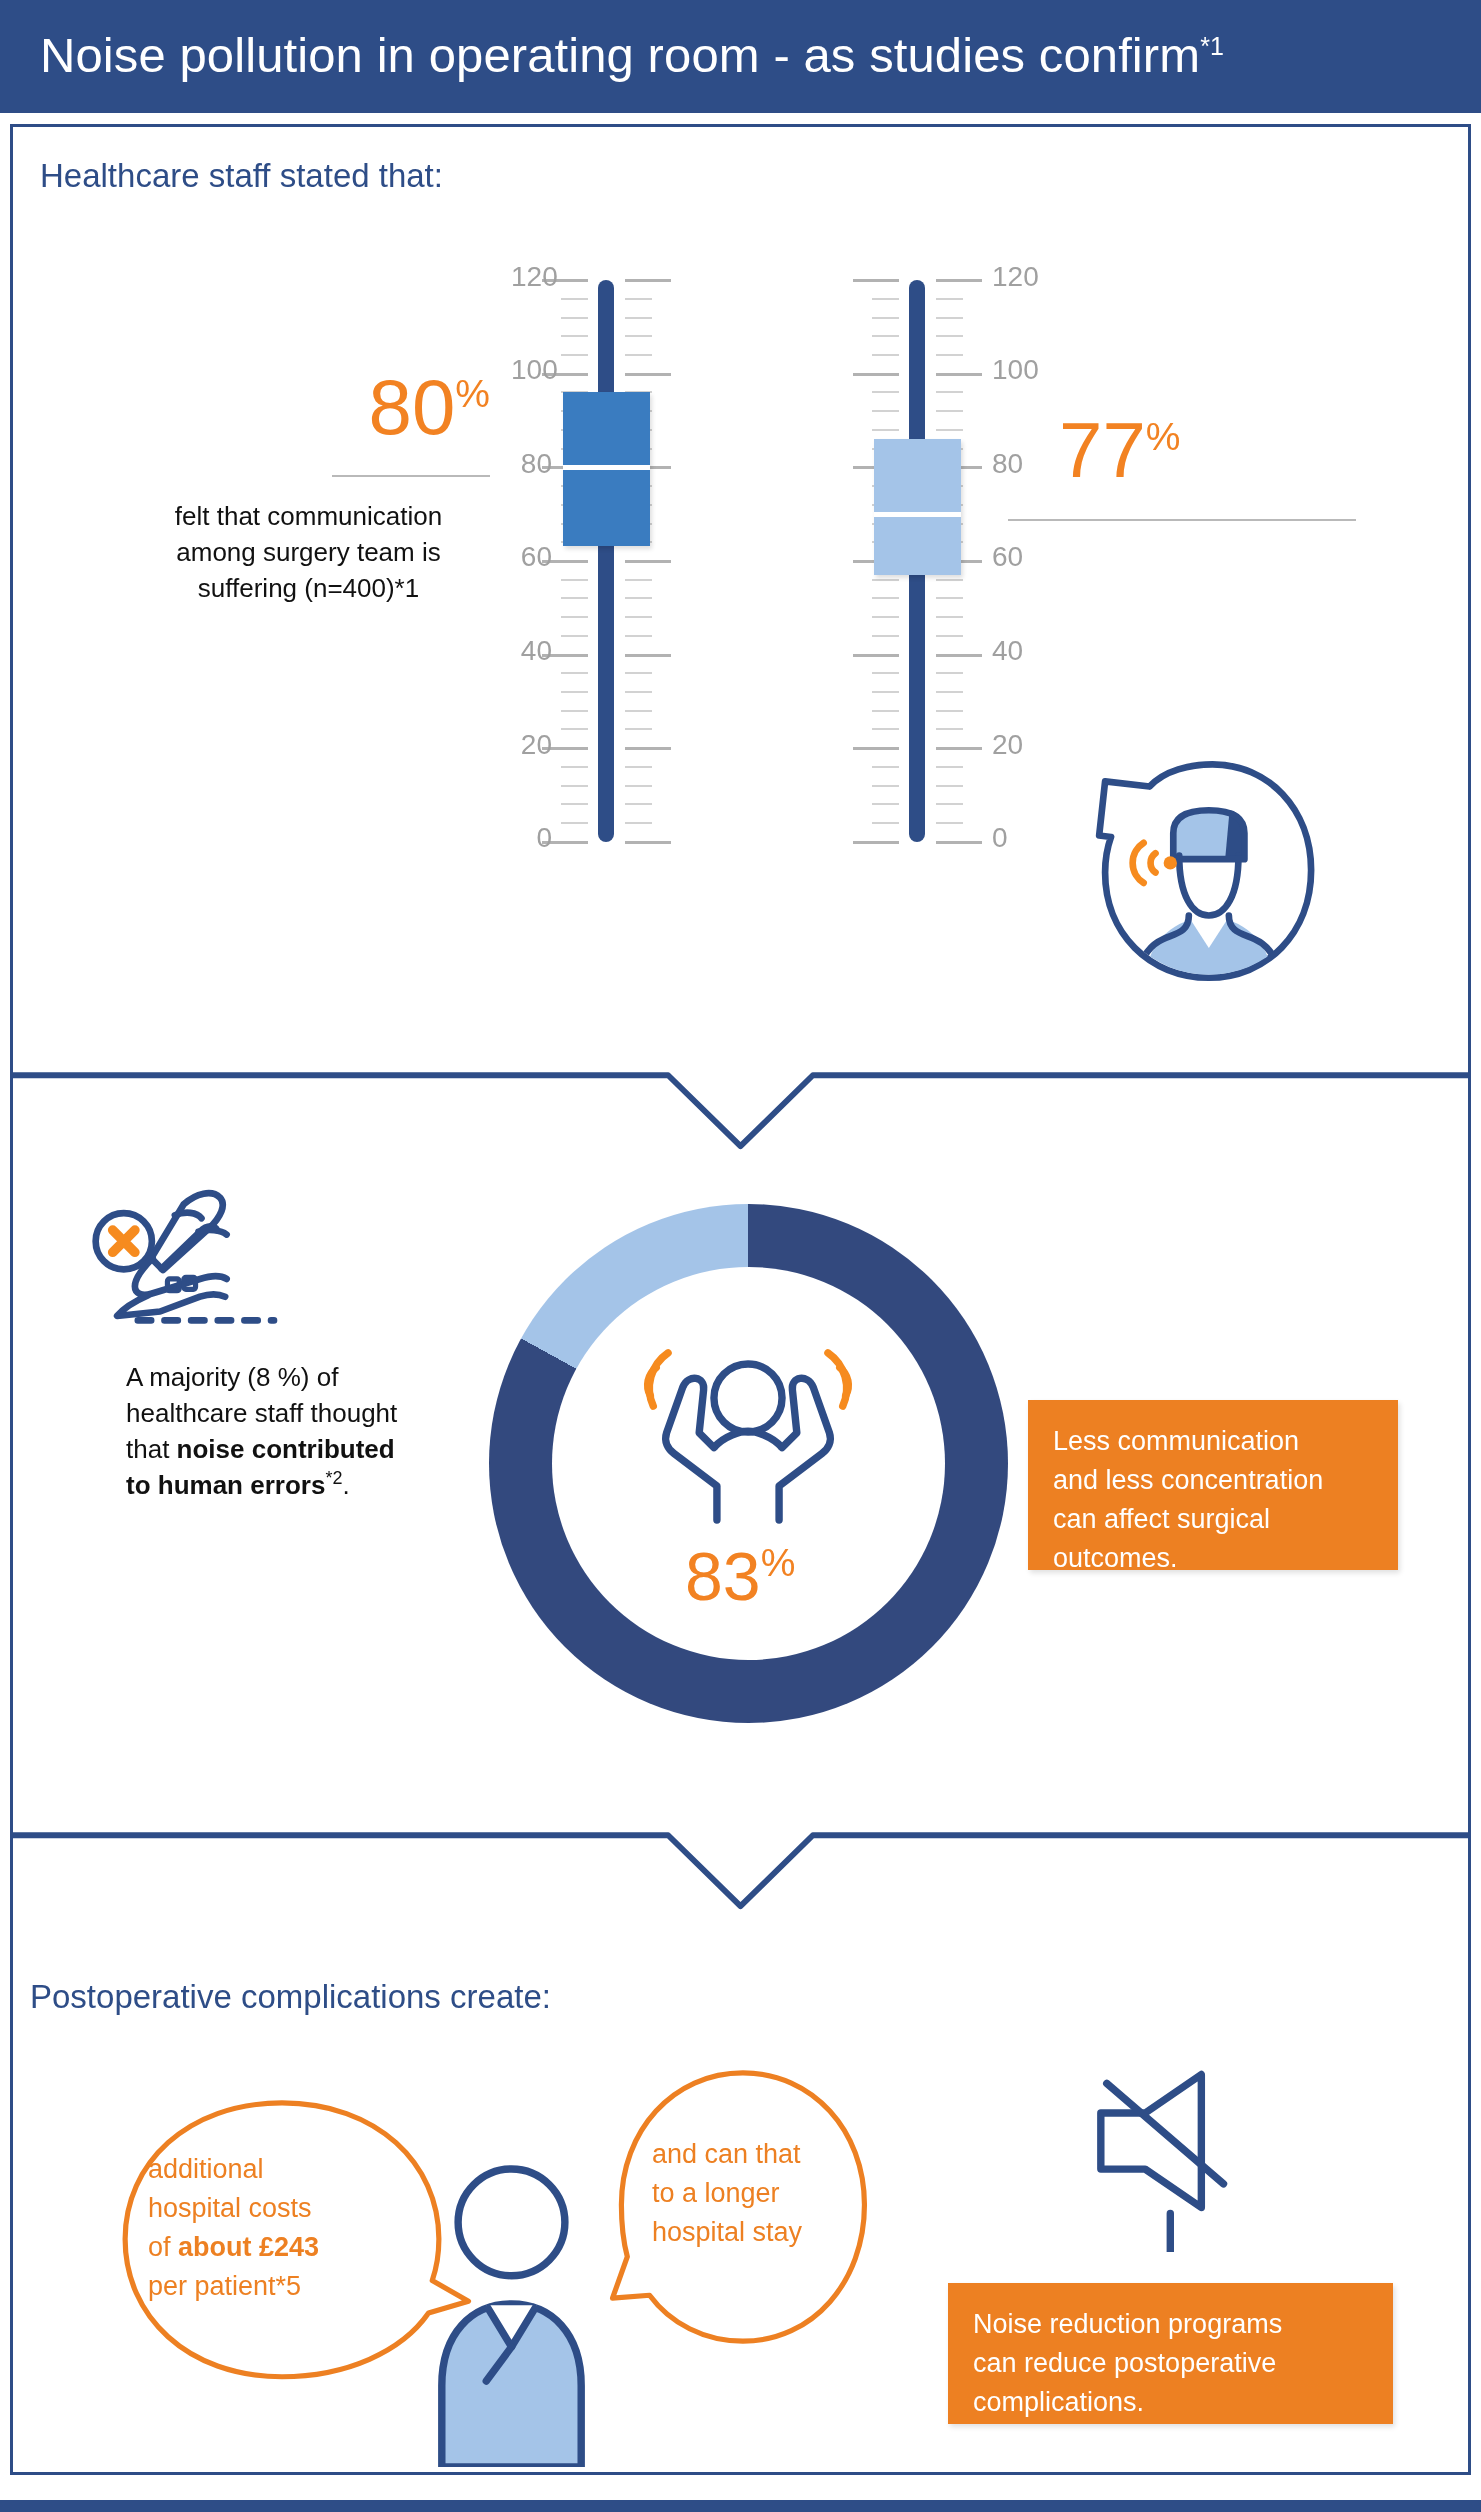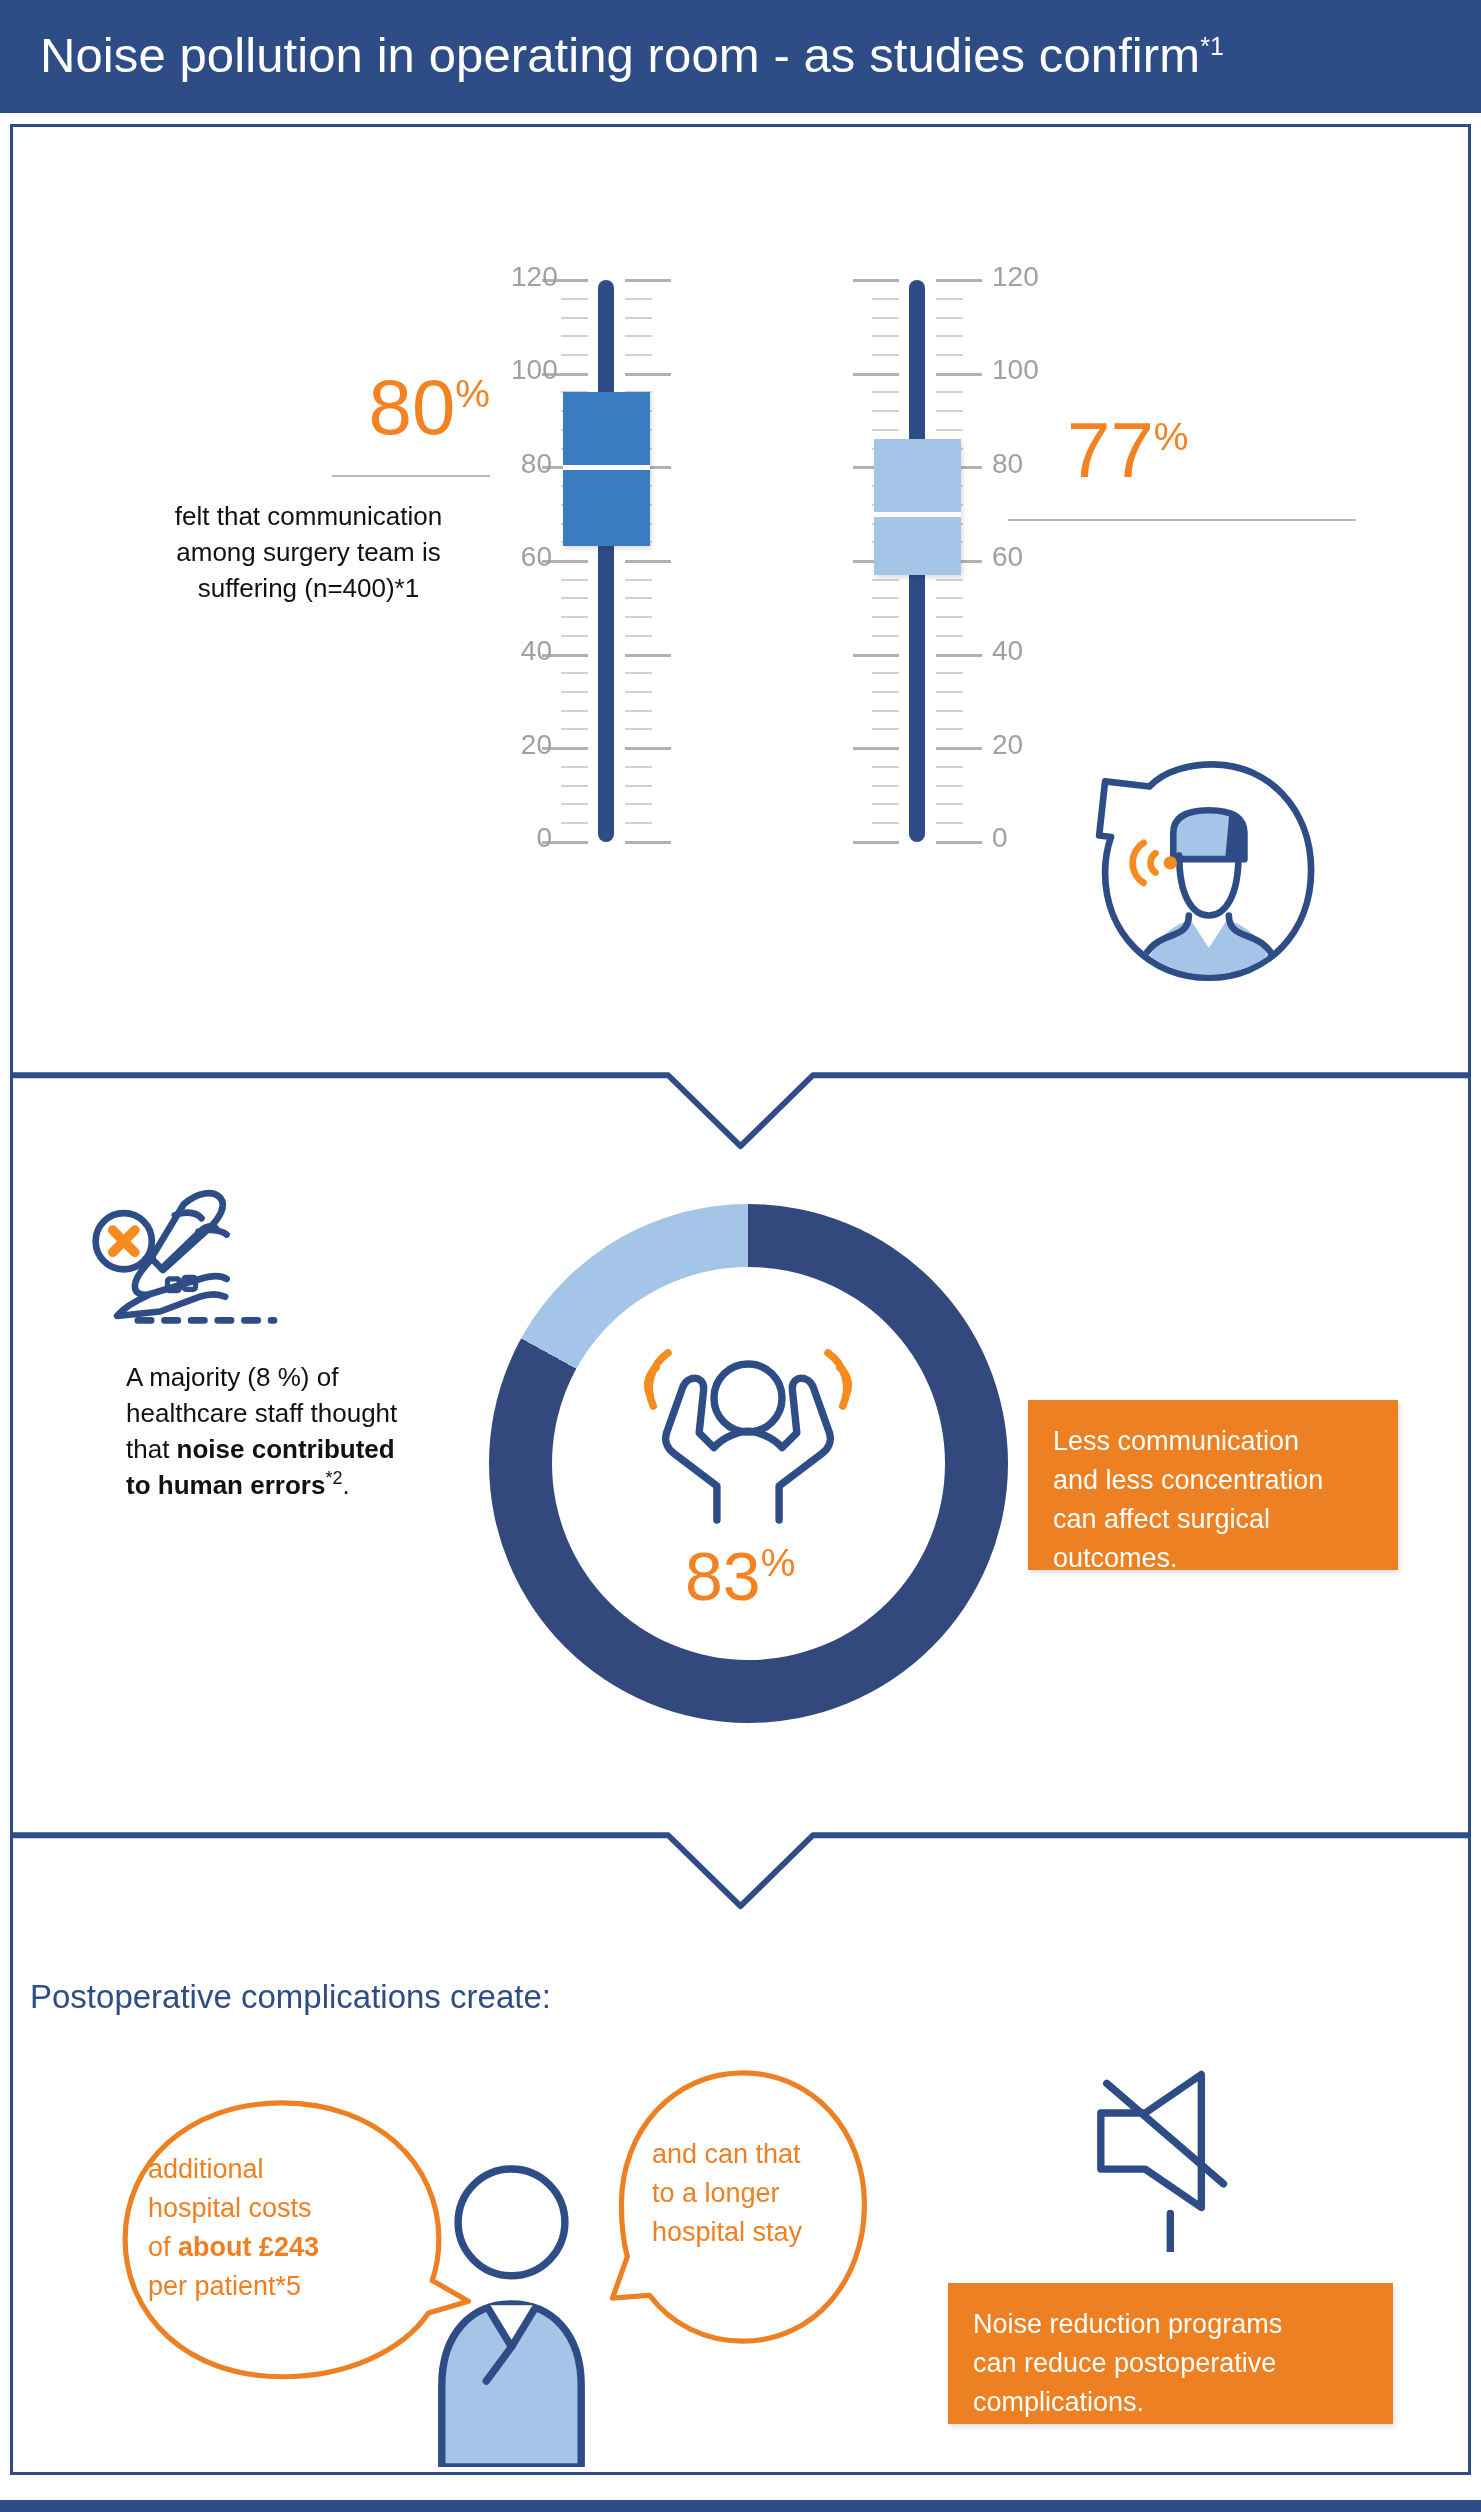--- a/index.html
+++ b/index.html
@@ -59,20 +59,21 @@
 <body>
 
 <div class="page">
 
   <div class="header">
     <div class="header-title"><span>Noise pollution in operating room - as studies confirm</span><sup>*1</sup></div>
   </div>
 
   <div class="frame"></div>
 
+  <div class="sec-head" style="left:40px;top:157px;">Healthcare staff stated that:</div>
 
   <div class="big-pct" style="left:333px;top:368px;width:157px;text-align:right;"><span>80</span><sup>%</sup></div>
   <div class="rule" style="left:332px;top:475px;width:158px;"></div>
   <div class="body-txt" style="left:126px;top:498px;width:365px;text-align:center;">
     <div>felt that communication</div>
     <div>among surgery team is</div>
     <div>suffering (n=400)*1</div>
   </div>
 
   <div class="gauge" id="gauge-left" style="left:511px;top:274px;width:193px;height:574px;">
@@ -218,21 +219,21 @@
       <div class="axis-lbl" style="top: 80px; left: 170px;">100</div>
       <div class="axis-lbl" style="top: 174px; left: 170px;">80</div>
       <div class="axis-lbl" style="top: 267px; left: 170px;">60</div>
       <div class="axis-lbl" style="top: 361px; left: 170px;">40</div>
       <div class="axis-lbl" style="top: 455px; left: 170px;">20</div>
       <div class="axis-lbl" style="top: 548px; left: 170px;">0</div>
       <div class="boxpl" style="background: rgb(164, 196, 232); left: 52px; width: 87px; top: 165px; height: 136px;"></div>
       <div class="median" style="left: 52px; width: 87px; top: 238px;"></div>
     </div>
 
-  <div class="big-pct" style="left:1059px;top:411px;margin-left:8px;"><span>77</span><sup>%</sup></div>
+  <div class="big-pct" style="left:1059px;top:411px;"><span>77</span><sup>%</sup></div>
   <div class="rule" style="left:1008px;top:519px;width:348px;"></div>
 
   <div class="icon" style="left:1031px;top:748px;width:289px;height:252px;">
     <svg viewBox="0 0 390 340" width="289" height="252">
       <path d="M 100 45 L 160 52 C 180 30 215 22 245 22 C 320 22 378 82 378 165 C 378 250 318 310 240 310 C 160 310 100 250 100 168 C 100 150 103 134 108 120 L 92 118 Z" fill="#fff" stroke="#2E4D87" stroke-width="9" stroke-linejoin="round"></path>
       <clipPath id="avclip">
           <circle cx="240" cy="166" r="140"></circle>
         </clipPath>
       <g clip-path="url(#avclip)">
         <path d="M 155 300 C 165 250 205 228 240 228 C 275 228 315 250 325 300 L 325 330 L 155 330 Z" fill="#A4C4E8"></path>

